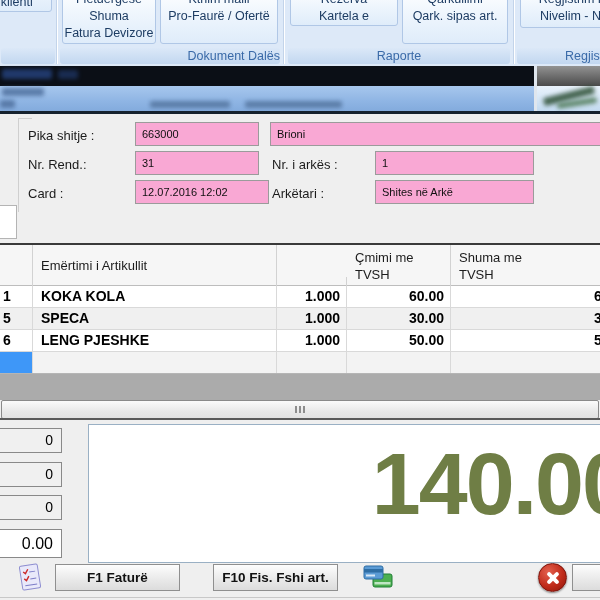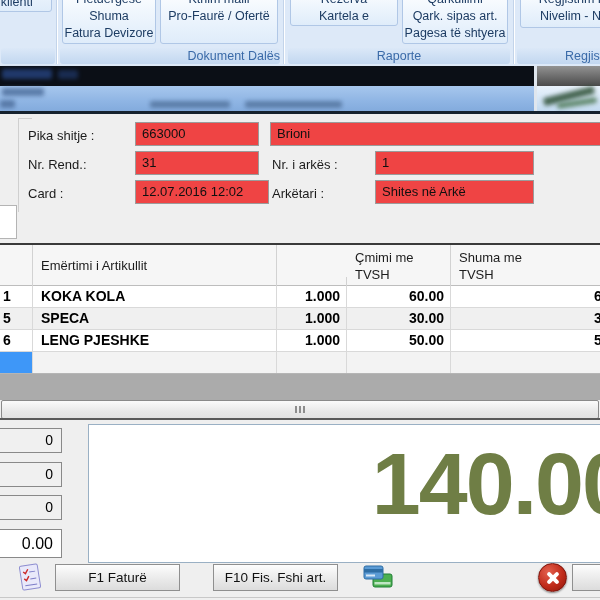--- a/index.html
+++ b/index.html
@@ -30,22 +30,22 @@
   .band-vsep{left:534px;top:66px;width:3px;height:45px;background:#dfe6ee;}
   .bluebar{left:0;top:86px;width:600px;height:25px;
     background:linear-gradient(180deg,#a7c7ed 0%,#8fb5e4 60%,#83abdd 100%);}
   .bluebar-right{left:537px;top:86px;width:63px;height:25px;
     background:linear-gradient(180deg,#e9f2fb,#c3daf0);}
   .blur-blob{filter:blur(2px);border-radius:2px;opacity:.85;}
   .titleline{left:0;top:111px;width:600px;height:3px;background:#16222e;}
 
   
   .lbl{font-size:13px;color:#1b1b1b;white-space:nowrap;}
-  .tb{height:22px;border:1px solid #9b9b9b;background:#ef4444;
-    font-size:13px;color:#101010;line-height:22px;padding-left:6px;
+  .tb{height:22px;border:1px solid #9b9b9b;background:#f9a8d4;
+    font-size:11px;color:#101010;line-height:22px;padding-left:6px;
     white-space:nowrap;overflow:hidden;}
   .gline{background:#cfcfcf;}
 
   
   .thead{left:0;top:245px;width:635px;height:41px;background:#f6f6f6;
     border-bottom:1px solid #bdbdbd;box-sizing:border-box;}
   .th{position:absolute;top:0;height:41px;border-right:1px solid #d2d2d2;
     font-size:13px;color:#1c1c1c;box-sizing:border-box;}
   .th .one{line-height:41px;padding-left:8px;white-space:nowrap;}
   .th .two{line-height:17px;padding:4px 0 0 8px;width:86px;}
@@ -69,21 +69,21 @@
     font-size:14px;color:#000;box-sizing:border-box;padding-right:8px;}
   .bigpanel{left:88px;top:424px;width:552px;height:139px;background:#ffffff;
     border:1px solid #9ab0c4;box-sizing:border-box;}
   .bignum{position:absolute;right:10px;top:8px;font-size:88px;
     font-weight:bold;letter-spacing:-2px;line-height:1.15;}
 
   
   .fbtn{border:1px solid #8f8f8f;
     background:linear-gradient(180deg,#fdfdfd,#eaeaea 55%,#dcdcdc);
     font-size:13.5px;color:#111;text-align:center;line-height:25px;
-    box-sizing:border-box;white-space:nowrap;overflow:hidden;}
+    box-sizing:border-box;white-space:nowrap;overflow:hidden;font-weight:bold;}
   .closebtn{width:27px;height:27px;border-radius:50%;
     background:radial-gradient(circle at 35% 30%,#e4614f 0%,#c02b1a 55%,#8c150a 100%);
     border:1px solid #7a130b;box-shadow:0 1px 2px rgba(0,0,0,.45);}
   .xbar{position:absolute;left:50%;top:50%;width:15px;height:4px;
     background:#fff;border-radius:2px;}
   .footline{left:0;top:597px;width:600px;height:1px;background:#c8c8c8;}
 </style>
 </head>
 <body>
 
@@ -111,21 +111,20 @@
   </div>
   <div class="abs rcap" style="left:60px;width:220px;text-align:right;">Dokument Dalës</div>
 
   <div class="abs rbtn" style="left:290px;top:-12px;width:108px;height:38px;">
     <div>Rezerva</div>
     <div>Kartela e Qarkullimi</div>
   </div>
   <div class="abs rbtn" style="left:402px;top:-12px;width:106px;height:56px;">
     <div>Qarkullimi</div>
     <div>Qark. sipas art.</div>
-    <div>Pagesa të shtyera</div>
   </div>
   <div class="abs rcap" style="left:288px;width:222px;">Raporte</div>
 
   <div class="abs rbtn" style="left:520px;top:-12px;width:112px;height:40px;">
     <div>Regjistrim Ko</div>
     <div>Nivelim - Ndr</div>
   </div>
   <div class="abs rcap" style="left:517px;width:150px;text-align:left;padding-left:48px;">Regjistr</div>
 
   <div class="abs darkband"></div>

